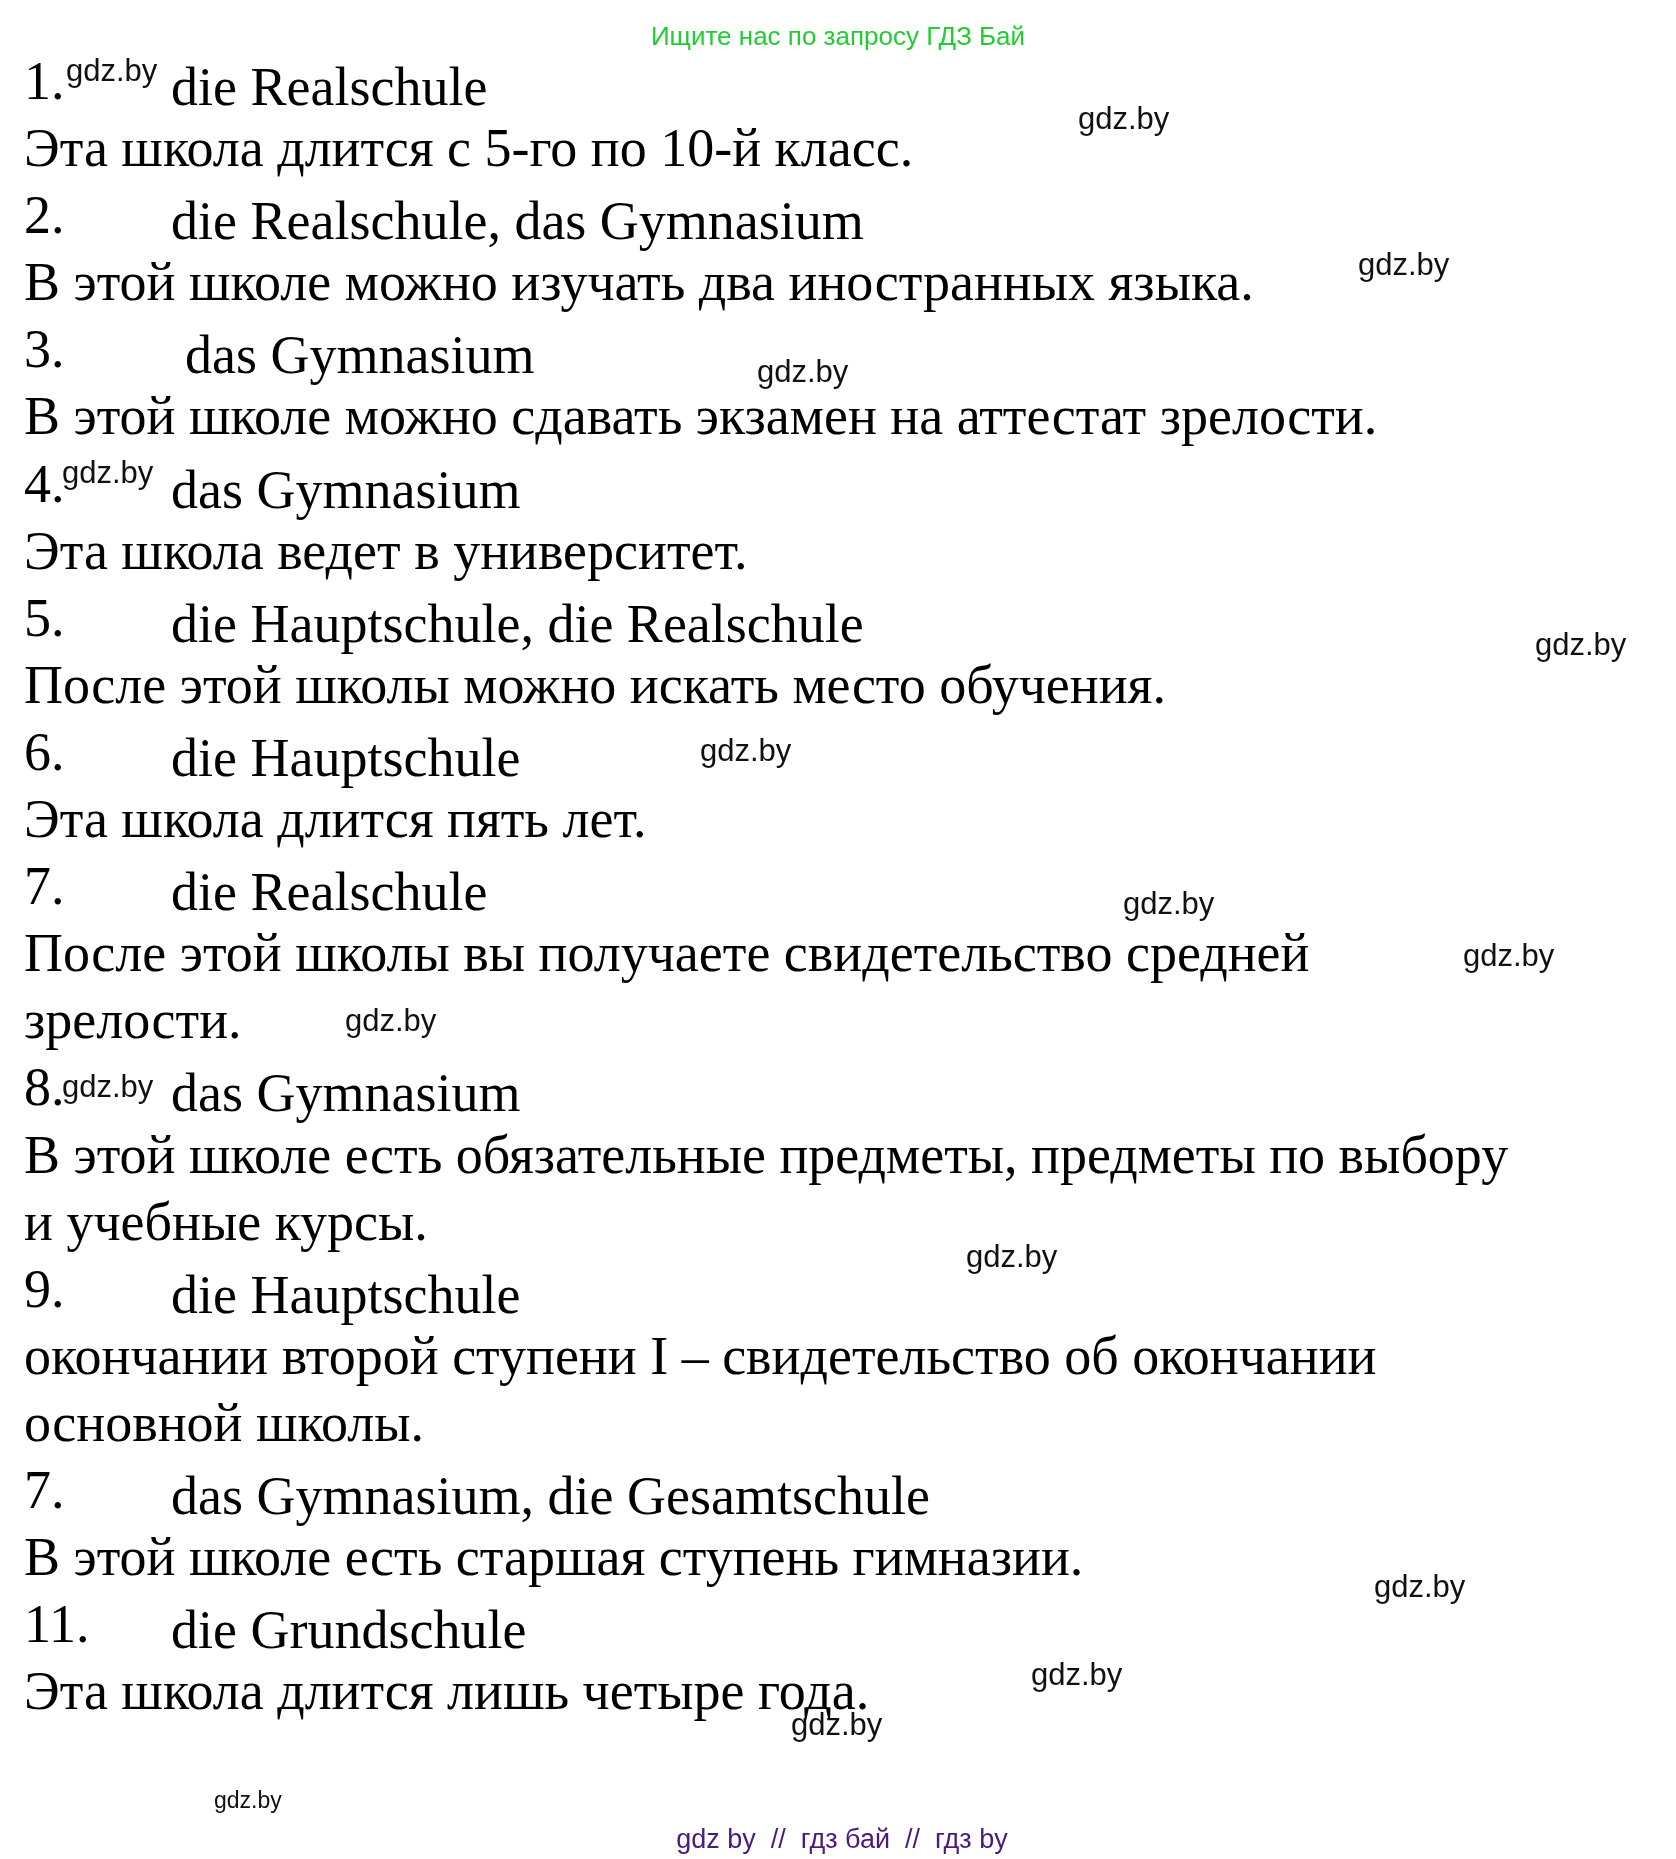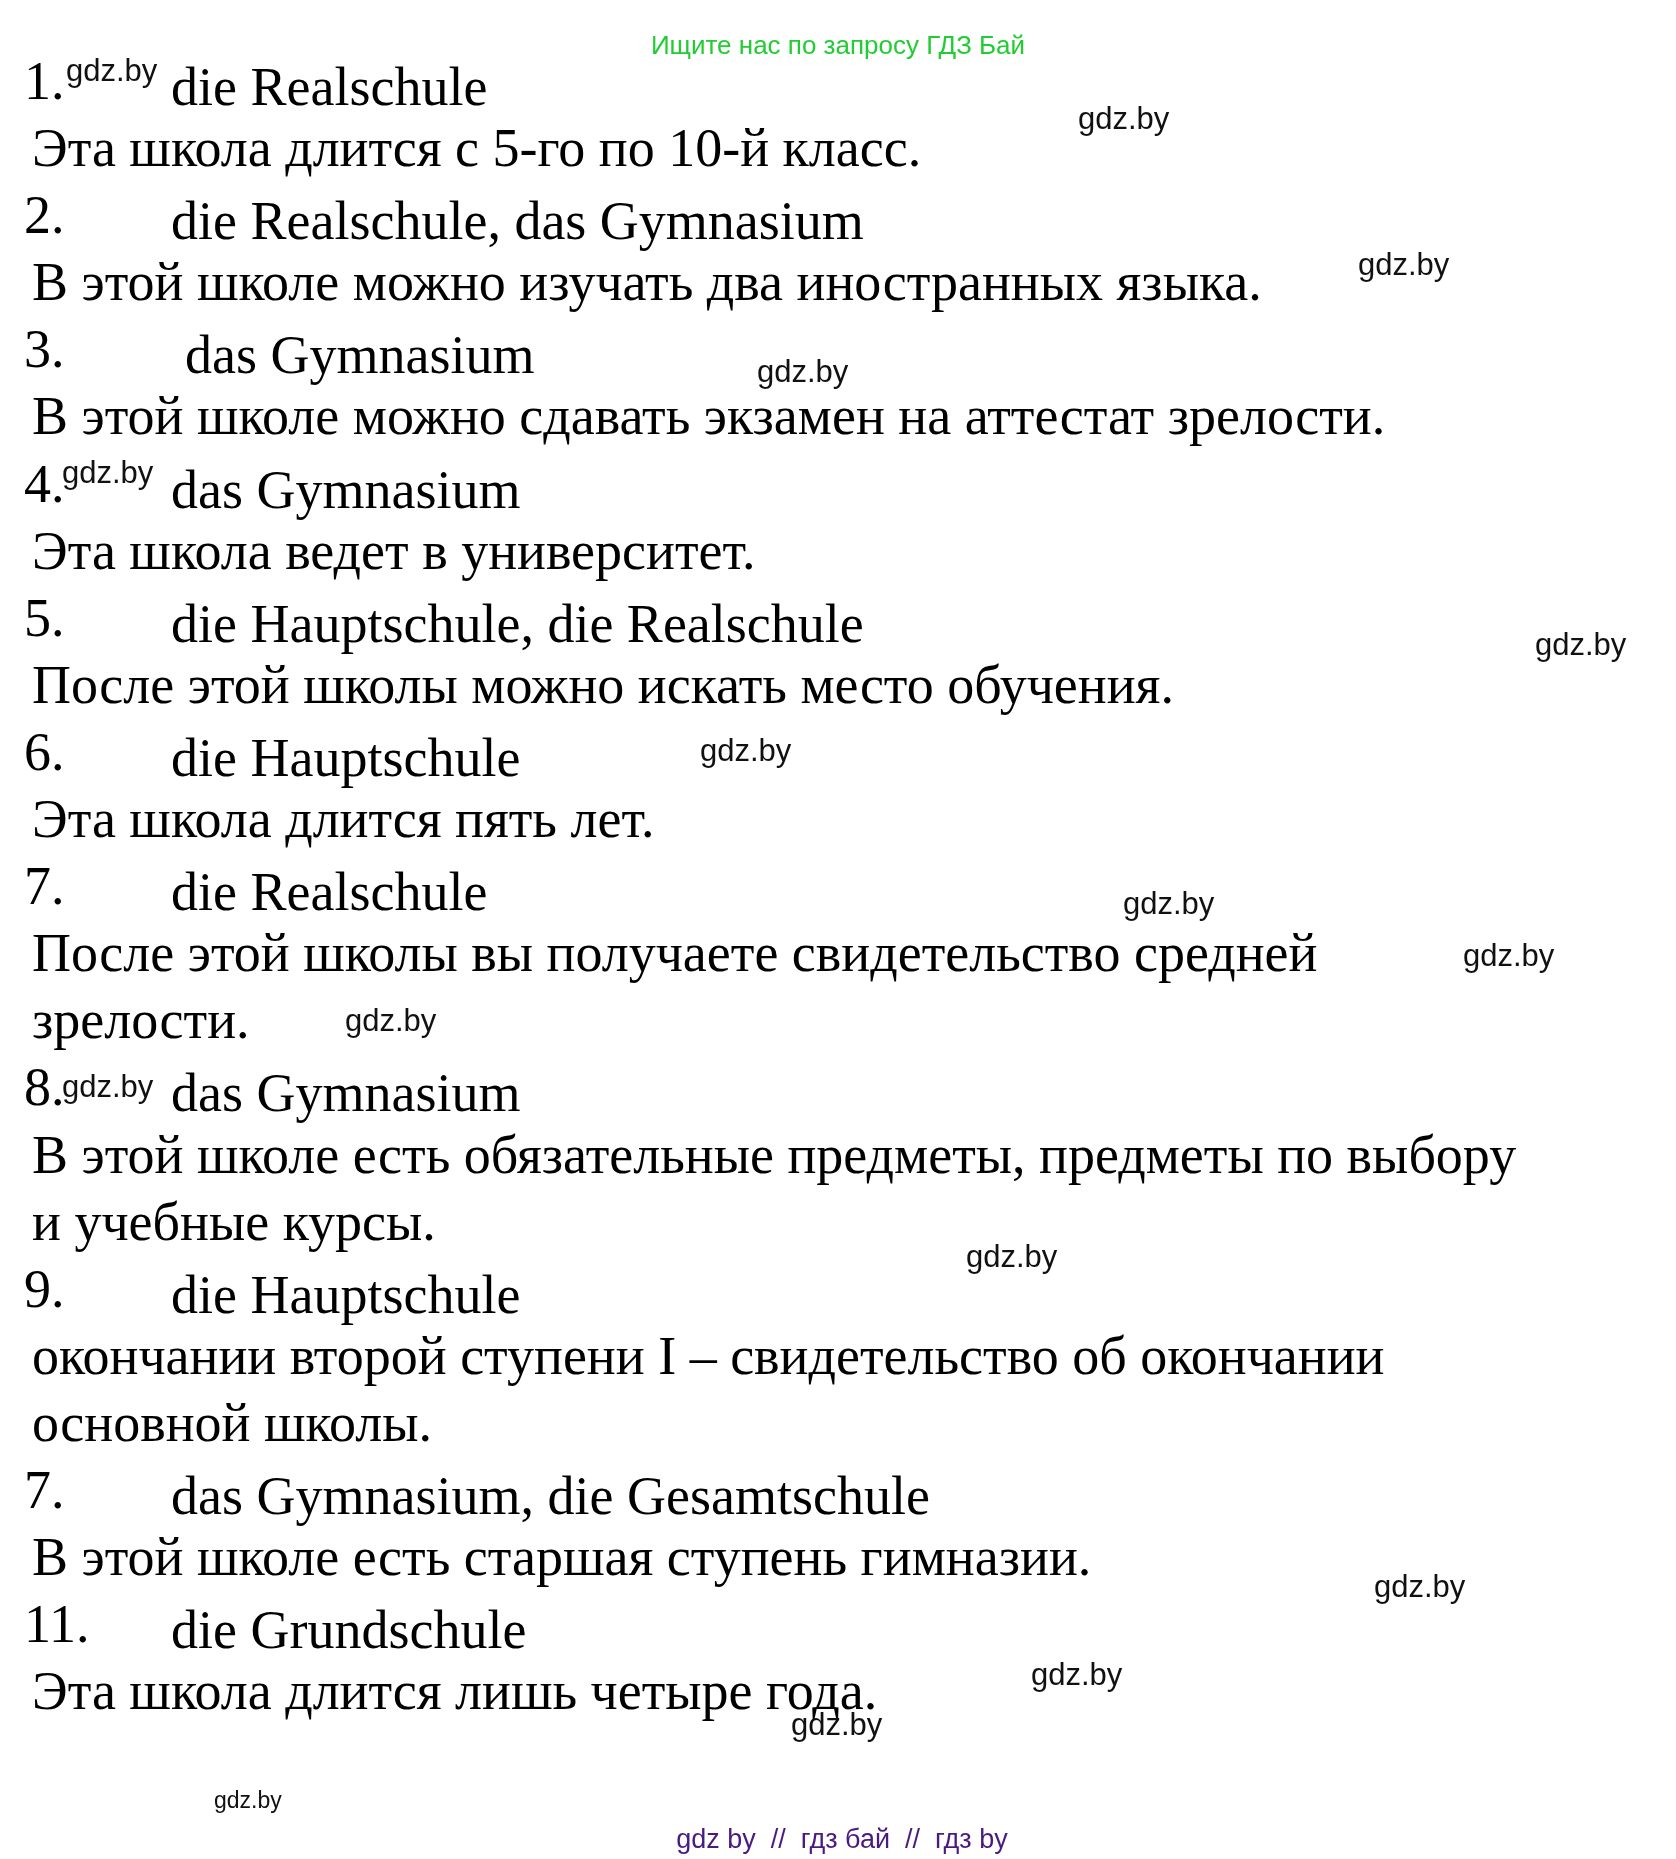--- a/index.html
+++ b/index.html
@@ -8,21 +8,21 @@
     background: #ffffff;
   }
   body {
     width: 1676px;
     height: 1859px;
     position: relative;
     overflow: hidden;
   }
   .page-header {
     position: absolute;
-    top: 16px;
+    top: 7px;
     left: 0;
     width: 1676px;
     text-align: center;
     font-family: "Liberation Sans", "DejaVu Sans", sans-serif;
     font-size: 26px;
     line-height: 30px;
     padding-top: 14px;
     color: #22cc33;
   }
   .content {
@@ -49,21 +49,21 @@
     position: absolute;
     left: 171px;
     top: 0;
     margin-top: 6px;
   }
   .answer.shift {
     left: 185px;
   }
   .text {
     position: absolute;
-    left: 32px;
+    left: 24px;
     top: 0;
   }
   .wm {
     position: absolute;
     font-family: "Liberation Sans", "DejaVu Sans", sans-serif;
     font-size: 31px;
     line-height: 31px;
     color: #111111;
     white-space: nowrap;
   }

